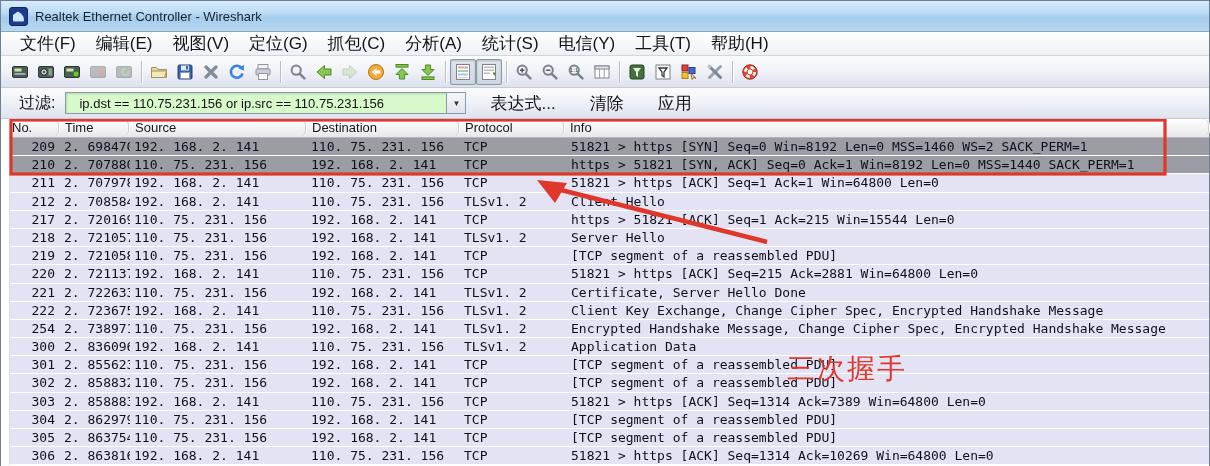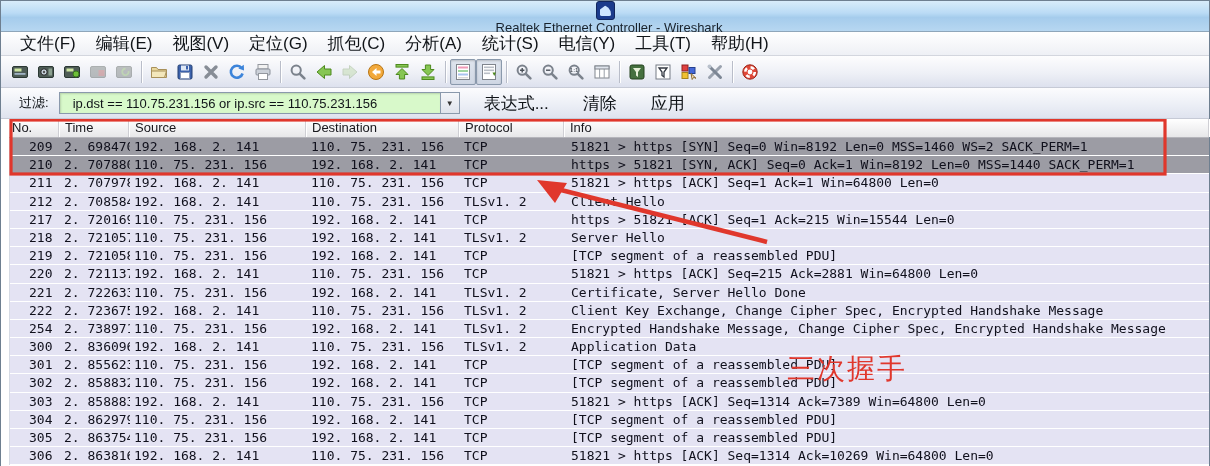--- a/index.html
+++ b/index.html
@@ -3,21 +3,21 @@
 <meta charset="utf-8">
 <style>
   * { margin:0; padding:0; box-sizing:border-box; }
   html,body { width:1210px; height:466px; overflow:hidden; background:#fff;
     font-family:"Liberation Sans", sans-serif; }
   .window { position:relative; width:1210px; height:466px; border:1px solid #6e7f90; background:#fff; }
 
   
   .titlebar { height:31px; display:flex; align-items:center; padding-left:8px;
     background:linear-gradient(180deg,#d8ecfa 0%,#badbf5 40%,#a5ccec 55%,#b7d7f1 100%);
-    border-bottom:1px solid #8fa6ba;flex-direction:column; }
+    border-bottom:1px solid #8fa6ba; }
   .app-icon { width:19px; height:19px; background:#1b3b8c; border:1px solid #12265c; border-radius:3px;
     position:relative; margin-right:7px; flex:0 0 auto; }
   .app-icon::after { content:""; position:absolute; left:3px; top:3px; width:11px; height:11px;
     background:#cfe6ff; border-radius:0 10px 2px 2px; clip-path:polygon(0 100%,0 40%,55% 0,100% 25%,100% 100%); }
   .title-text { font-size:13px; color:#18222c; }
 
   
   .menubar { height:24px; display:flex; align-items:center; padding-left:10px; gap:2px;
     background:linear-gradient(180deg,#ffffff,#eef0f5); border-bottom:1px solid #d3d6de; }
   .menu-item { font-size:17px; color:#101418; padding:3px 9px; cursor:default; }
@@ -31,43 +31,43 @@
   .tbtn.pressed { border:1px solid #8a99ac; background:linear-gradient(180deg,#dfe5ee,#cfd7e4);
     box-shadow:inset 0 1px 2px rgba(0,0,0,.18); }
   .tbtn.disabled { opacity:.42; }
   .tsep { width:1px; height:22px; background:#b9bdc9; margin:0 4px; box-shadow:1px 0 0 #fff; }
 
   
   .filterbar { height:31px; display:flex; align-items:center;
     background:linear-gradient(180deg,#fcfcfe 0%,#ecEFF6 55%,#dfe3ef 100%);
     background:linear-gradient(180deg,#fcfcfe 0%,#ecefF6 55%,#dfe3ef 100%);
     border-bottom:1px solid #c6cad6; padding-left:18px; }
-  .filter-label { font-size:13px; color:#101418; margin-right:10px; }
+  .filter-label { font-size:16px; color:#101418; margin-right:10px; }
   .filter-input { width:381px; height:22px; border:1px solid #8a99ac; border-right:none;
     background:#d8f9ca; font-size:13px; padding:0 13px; color:#101418; outline:none;
     box-shadow:inset 1px 1px 2px rgba(0,0,0,.15); }
   .filter-drop { width:20px; height:22px; border:1px solid #8a99ac; background:linear-gradient(180deg,#f6f7fa,#dfe3ec);
     font-size:8px; color:#333; display:flex; align-items:center; justify-content:center; }
   .filter-btn { font-size:17px; color:#101418; background:transparent; border:none; padding:4px 10px; margin-left:14px; }
 
   
   .packet-area { position:relative; height:348px; background:#fff; }
   .grid { display:grid; grid-template-columns:50px 70px 177px 153px 105px 1fr; }
   .header-row { height:19px; background:linear-gradient(180deg,#ffffff,#e7e7e9);
     border-bottom:1px solid #b5b5bb; margin-left:8px; }
   .hcell { font-size:13px; color:#17171c; padding:1px 0 0 6px; border-right:1px solid #cfcfd4;
-    box-shadow:1px 0 0 #fff; white-space:nowrap; overflow:hidden; }
+    box-shadow:1px 0 0 #fff; white-space:nowrap; overflow:hidden;border-radius:6px; }
   .hcell.first { padding-left:3px; }
   .rows { margin-left:8px; border-left:1px solid #d6dbe4; }
   .prow { height:18.2px; background:#e4e3f3; border-bottom:1px solid #ffffff;
     font-family:"DejaVu Sans Mono", monospace; font-size:13px; color:#10101c;
     white-space:nowrap; cursor:default; }
   .prow.sel { background:#9c9ca4; }
   .pcell { overflow:hidden; padding-top:1px; }
-  .c-no { text-align:left; padding-right:5px;padding-left:19px; }
+  .c-no { text-align:right; padding-right:5px; }
   .c-time,.c-src,.c-dst,.c-proto { padding-left:4px; }
   .c-info { padding-left:6px; }
 
   
   .overlay-svg { position:absolute; left:0; top:0; pointer-events:none; }
   .annot-label { position:absolute; left:786px; top:231px; font-size:28px; letter-spacing:2px;
     color:#e0372c; pointer-events:none; font-family:"DejaVu Sans", sans-serif; }
   svg.ticon { display:block; }
 </style>
 </head>

